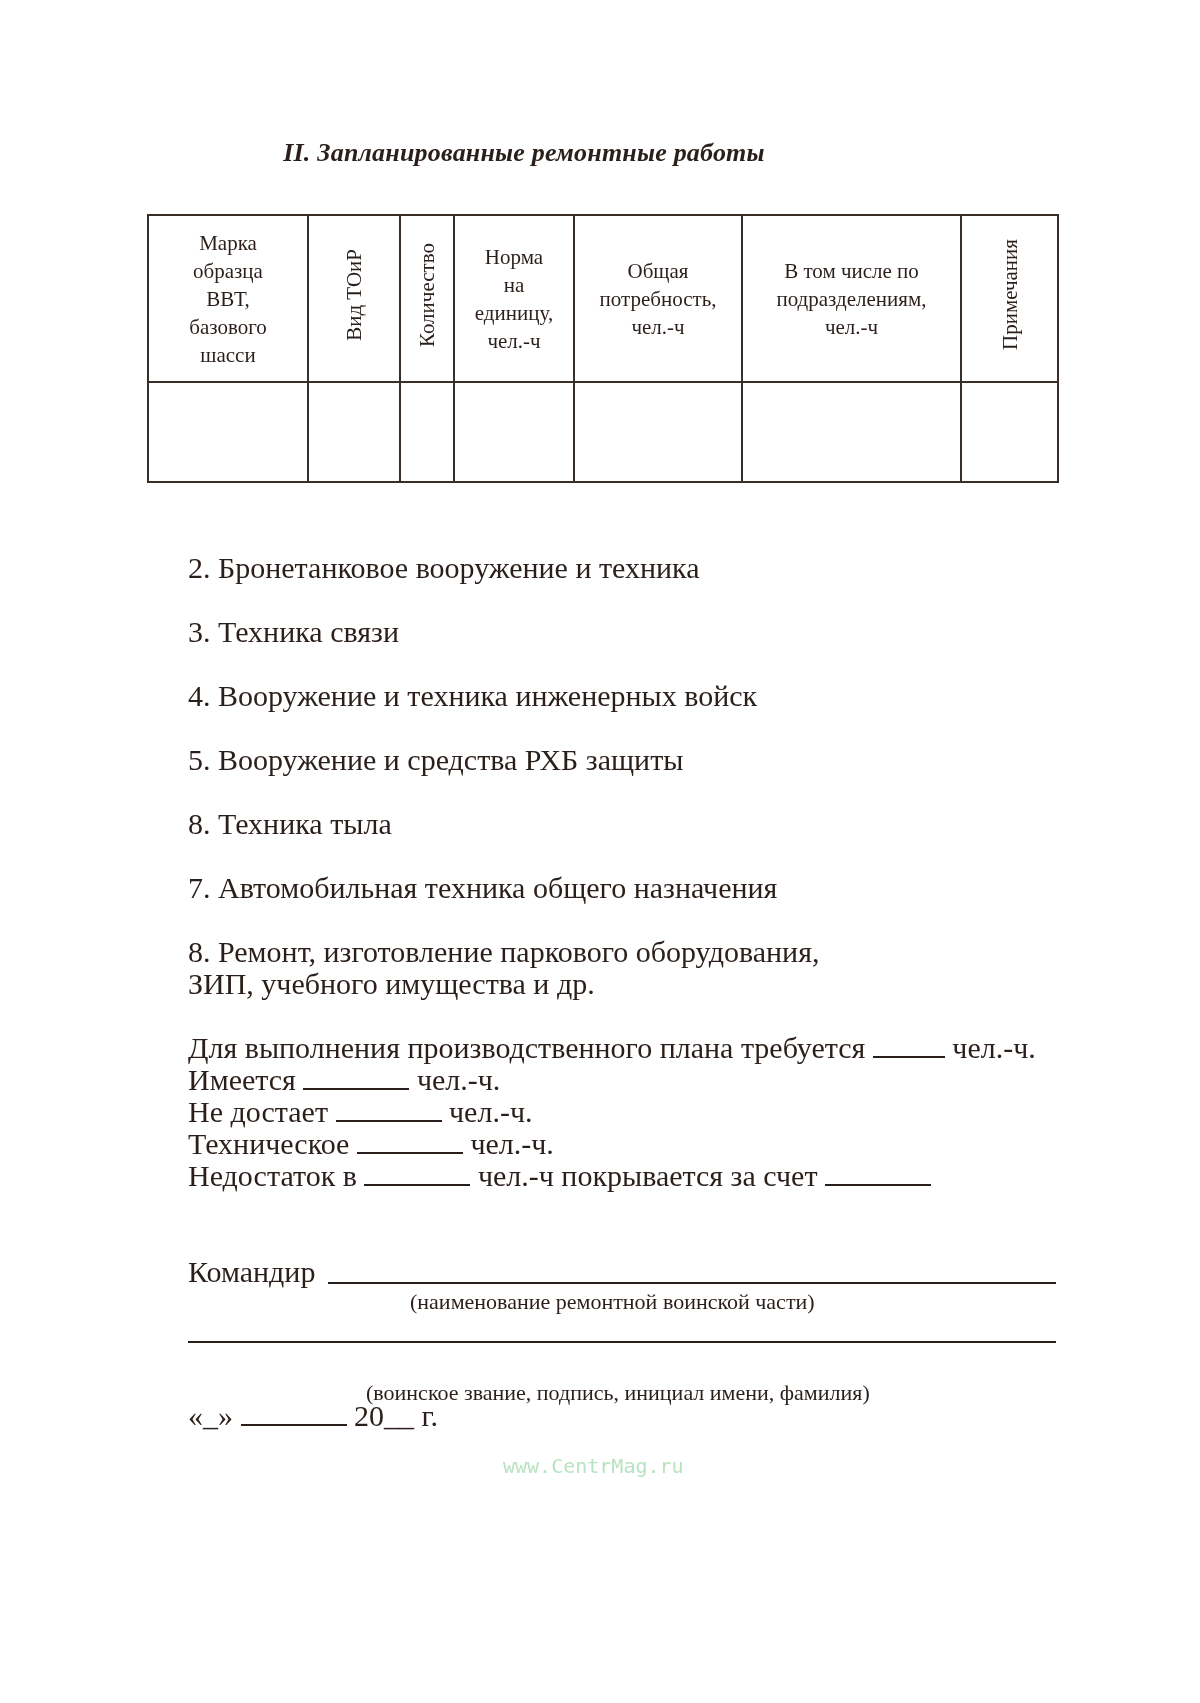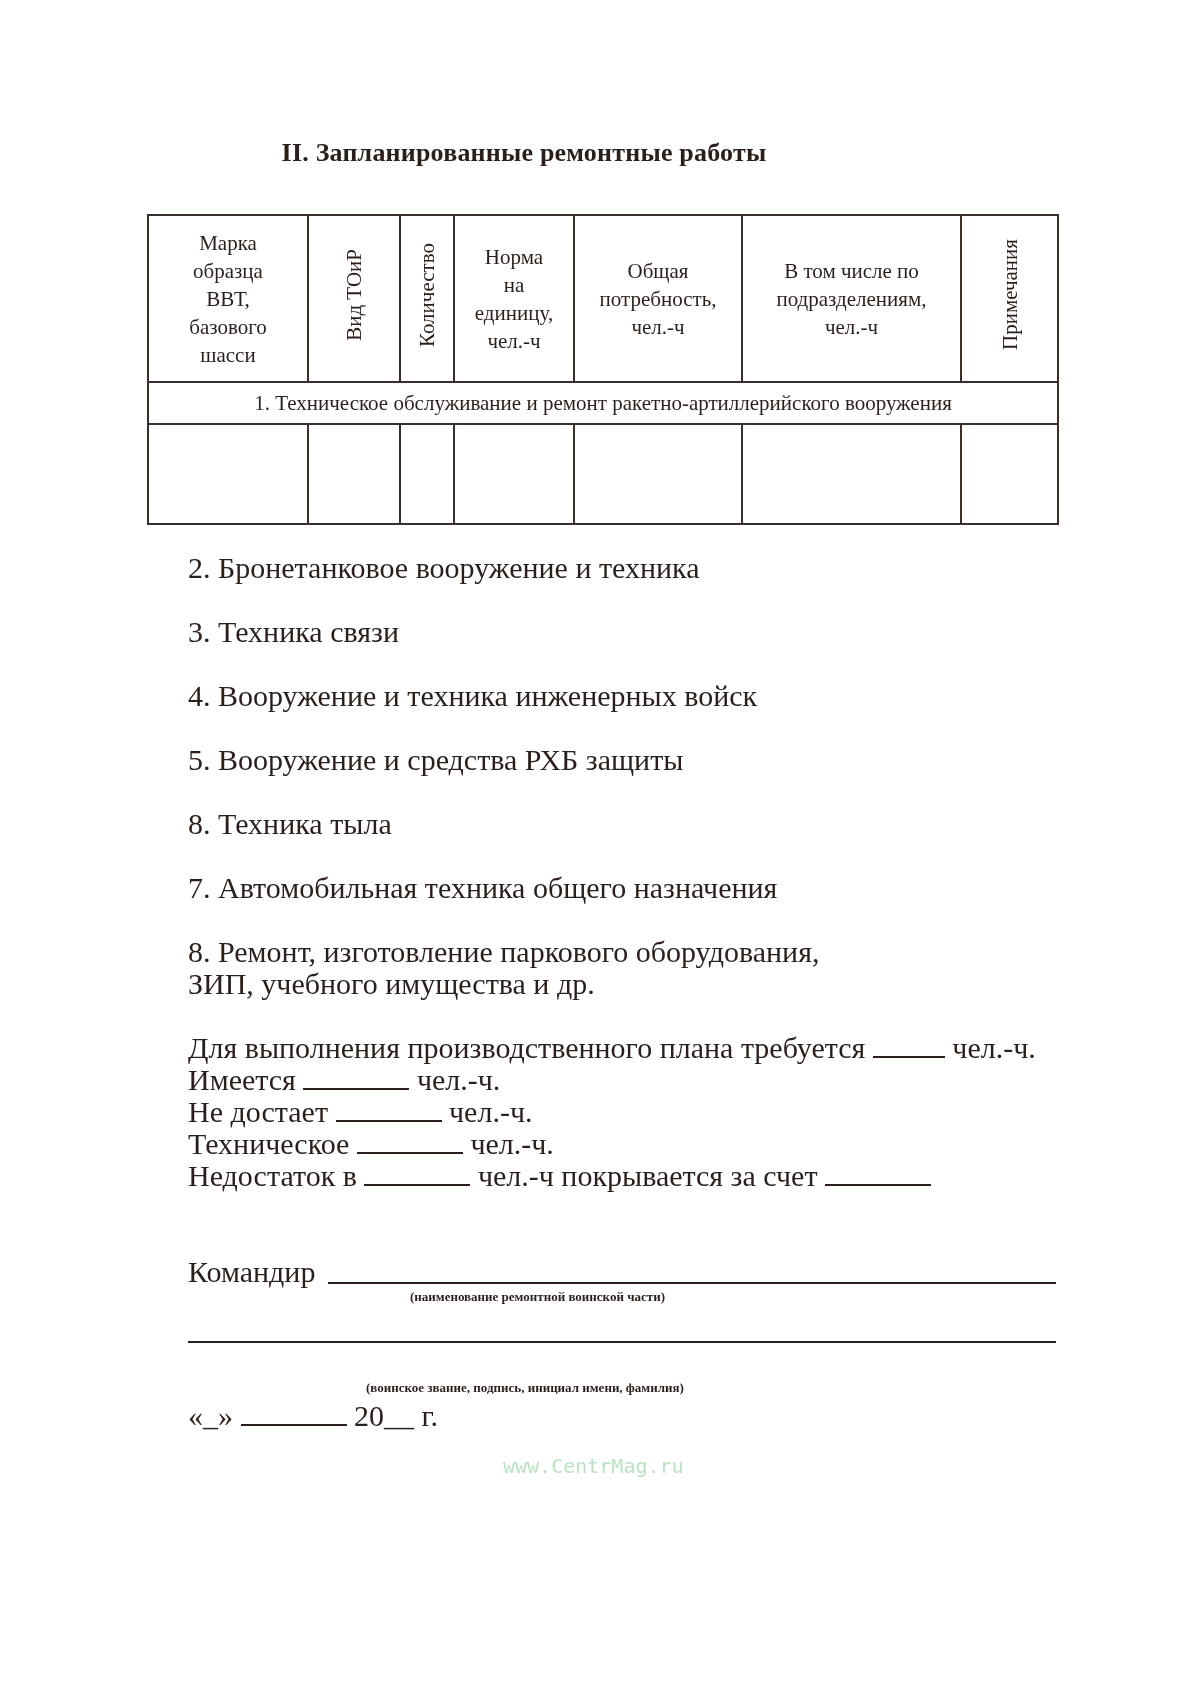--- a/index.html
+++ b/index.html
@@ -3,21 +3,21 @@
 <meta charset="utf-8">
 <style>
   html, body { margin: 0; padding: 0; background: #ffffff; }
   body {
     width: 1200px; height: 1703px; position: relative; overflow: hidden;
     color: #2a1f1a;
     font-family: "Liberation Serif", "DejaVu Serif", serif;
   }
   .title {
     position: absolute; left: 0; top: 138px; width: 1048px;
-    text-align: center; font-weight: bold; font-size: 26px; letter-spacing: 0.2px;
+    text-align: center; font-weight: bold; font-size: 26px; letter-spacing: 0.2px; font-style: italic;
   }
   table.form {
     position: absolute; left: 147px; top: 214px; width: 910px;
     border-collapse: collapse; table-layout: fixed;
   }
   table.form td, table.form th {
     border: 2px solid #3a2e28; padding: 0; font-weight: normal;
     text-align: center; vertical-align: middle; font-size: 21px; line-height: 28px;
   }
   .hdr th { height: 165px; }
@@ -26,21 +26,21 @@
     white-space: nowrap; font-size: 21px;
   }
   .sec-row td { height: 40px; font-size: 21.5px; text-align: left; padding-left: 10px; white-space: nowrap; }
   .empty-row td { height: 98px; }
   .block {
     position: absolute; left: 188px; font-size: 30px; line-height: 32px;
     white-space: nowrap;
   }
   .fill { display: inline-block; border-bottom: 2px solid #2a1f1a; height: 24px; vertical-align: baseline; }
   .sig-line { position: absolute; border-bottom: 2px solid #2a1f1a; }
-  .caption { position: absolute; font-size: 13px; white-space: nowrap; font-weight: bold; }
+  .caption { position: absolute; font-size: 22px; white-space: nowrap; }
   .watermark {
     position: absolute; left: 503px; top: 1454px; font-size: 20px;
     color: #b8e3c2; font-family: "DejaVu Sans Mono", monospace; 
   }
 </style>
 </head>
 <body>
 
 <div class="title">II. Запланированные ремонтные работы</div>
 
@@ -81,23 +81,20 @@
       <div>чел.-ч</div>
     </th>
     <th>
       <div>В том числе по</div>
       <div>подразделениям,</div>
       <div>чел.-ч</div>
     </th>
     <th>
       <span class="vert">Примечания</span>
     </th>
-  </tr>
-  <tr class="sec-row">
-    <td colspan="7">1. Техническое обслуживание и ремонт ракетно-артиллерийского вооружения</td>
   </tr>
   <tr class="empty-row">
     <td></td>
     <td></td>
     <td></td>
     <td></td>
     <td></td>
     <td></td>
     <td></td>
   </tr>

